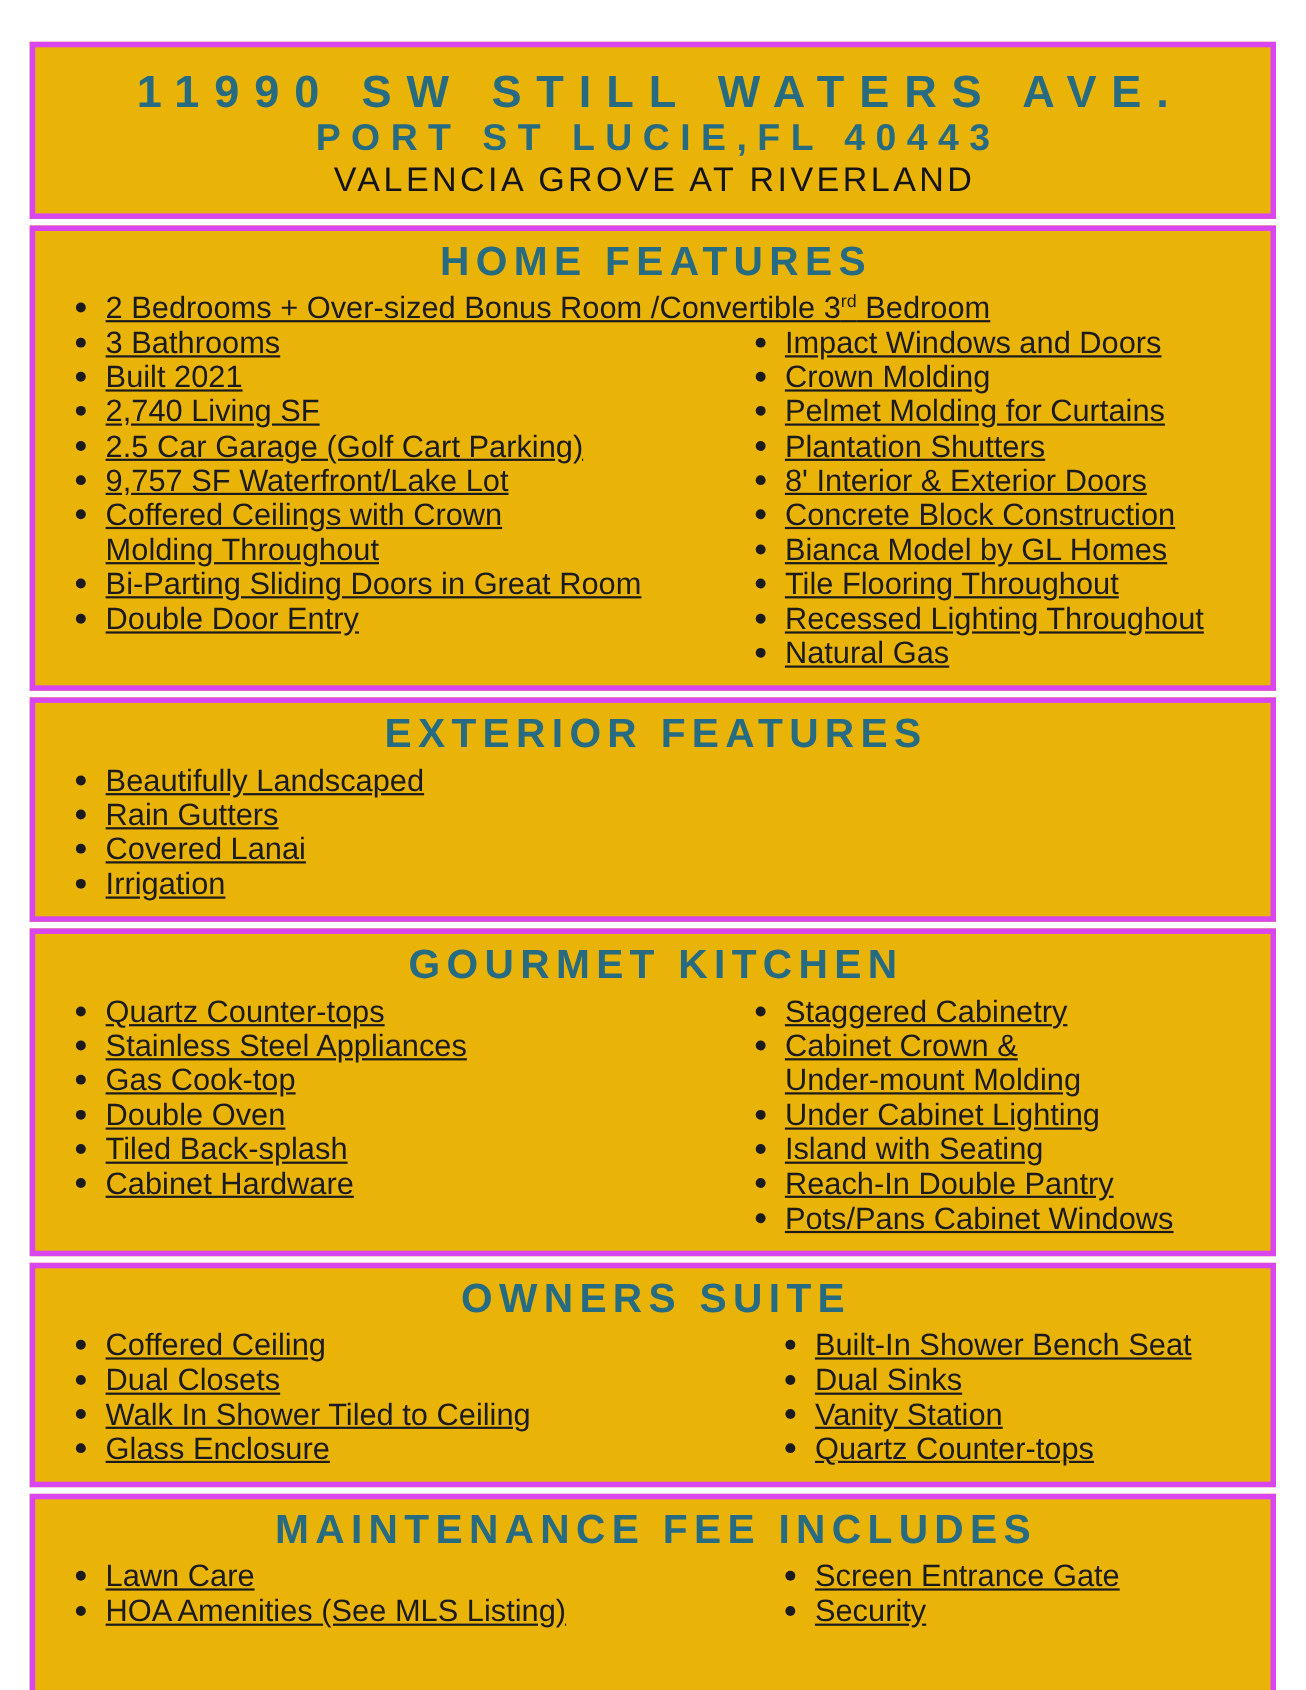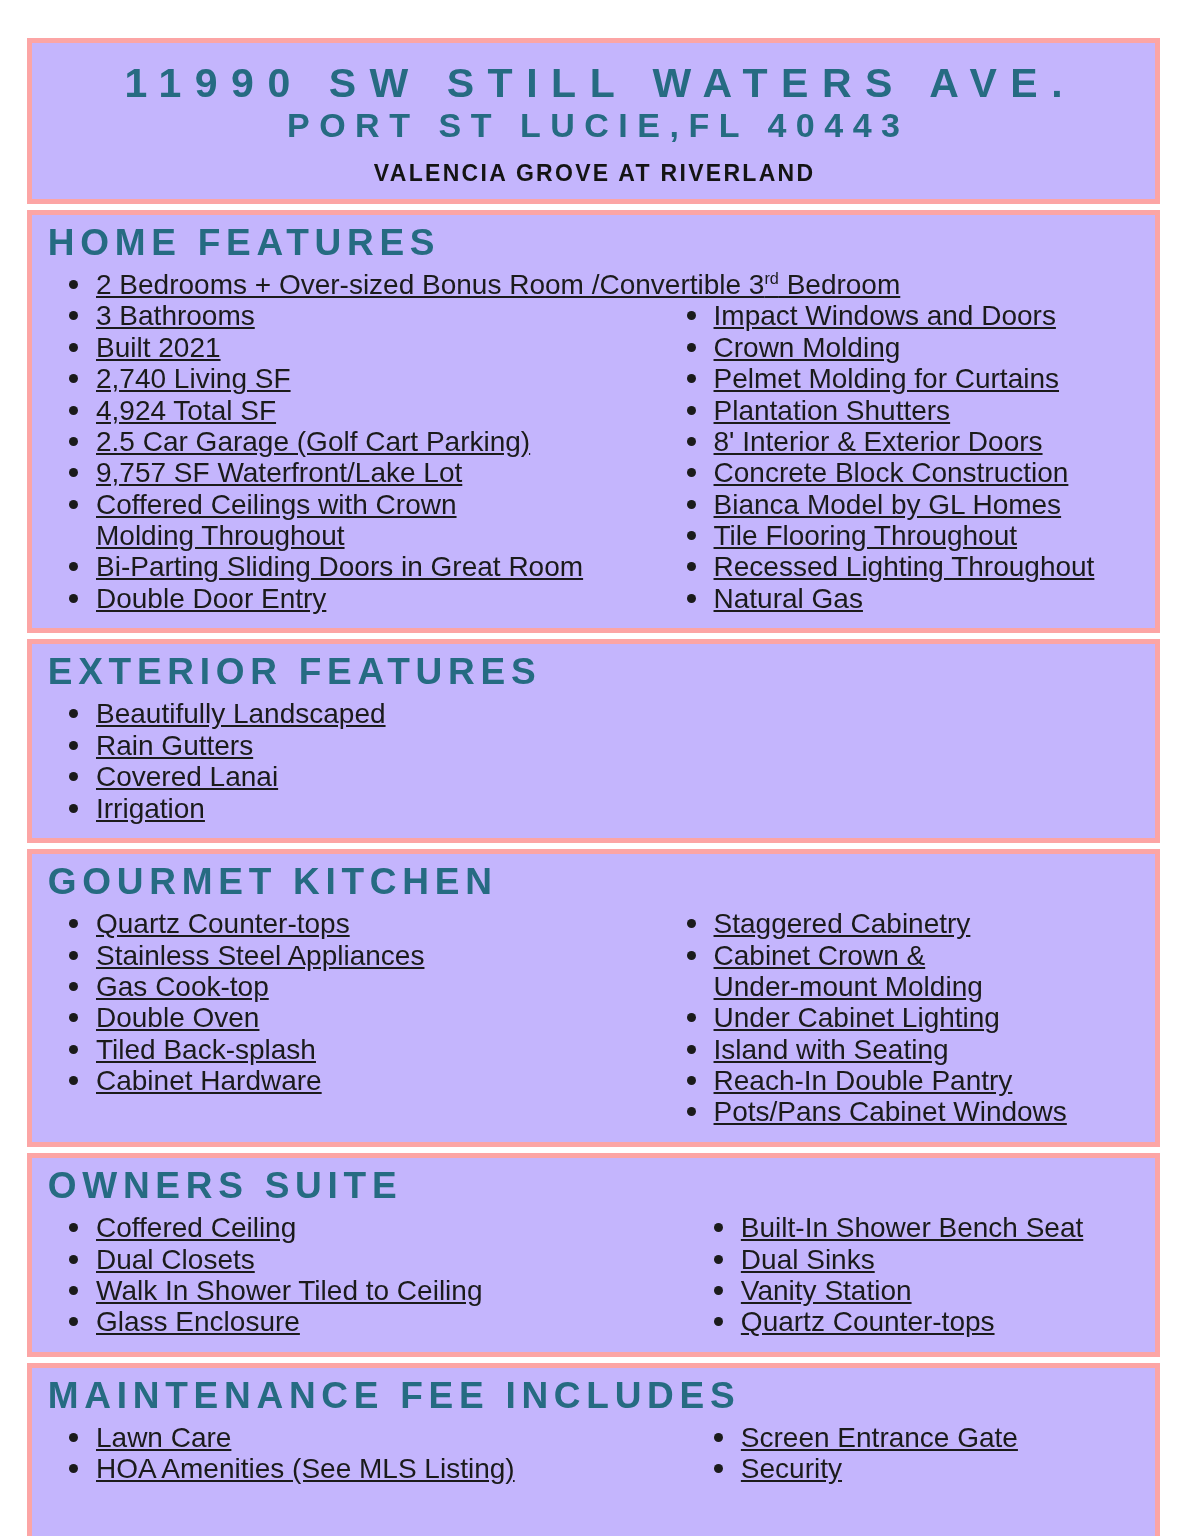--- a/index.html
+++ b/index.html
@@ -7,22 +7,22 @@
   body {
     width: 1187px;
     min-height: 1536px;
     font-family: "Liberation Sans", "DejaVu Sans", sans-serif;
     color: #1b1b1b;
     margin: 0 auto;
   }
   .page { padding: 38px 27px 18px 27px; }
 
   .box {
-    border: 5px solid #fca5a5;
-    background: #c4b5fd;
+    border: 5px solid #d946ef;
+    background: #eab308;
     margin-bottom: 6px;
   }
 
   
   .header-box { text-align: center; padding: 18px 8px 12px 8px; }
   .addr1 {
     color: var(--accent);
     font-weight: bold;
     font-size: 41px;
     letter-spacing: 0.33em;
@@ -34,33 +34,33 @@
     color: var(--accent);
     font-weight: bold;
     font-size: 34px;
     letter-spacing: 0.28em;
     text-indent: 0.28em;
     line-height: 1.1;
     white-space: nowrap;
   }
   .community {
     color: #141414;
-    font-weight: bold;
-    font-size: 23px;
+    font-weight: normal;
+    font-size: 31px;
     letter-spacing: 0.10em;
     text-indent: 0.10em;
     line-height: 1.15;
-    margin-top: 16px;
+    margin-top: 2px;
     white-space: nowrap;
   }
 
   
   .section { padding: 6px 10px 14px 10px; }
   .section-title {
-    text-align: left;
+    text-align: center;
     color: var(--accent);
     font-weight: bold;
     font-size: 37px;
     letter-spacing: 0.155em;
     text-indent: 0.155em;
     line-height: 1.2;
     margin-bottom: 4px;
   }
   ul.features { list-style: none; text-decoration: underline; }
   ul.features li {
@@ -104,21 +104,20 @@
   <div class="box section">
     <div class="section-title">HOME FEATURES</div>
     <ul class="features full-width">
       <li><span>2 Bedrooms + Over-sized Bonus Room /Convertible 3</span><sup>rd</sup><span> Bedroom</span></li>
     </ul>
     <div class="cols">
       <ul class="features col-l">
         <li>3 Bathrooms</li>
         <li>Built 2021</li>
         <li>2,740 Living SF</li>
-        <li>4,924 Total SF</li>
         <li>2.5 Car Garage (Golf Cart Parking)</li>
         <li>9,757 SF Waterfront/Lake Lot</li>
         <li>Coffered Ceilings with Crown
 Molding Throughout</li>
         <li>Bi-Parting Sliding Doors in Great Room</li>
         <li>Double Door Entry</li>
       </ul>
       <ul class="features col-r">
         <li>Impact Windows and Doors</li>
         <li>Crown Molding</li>

